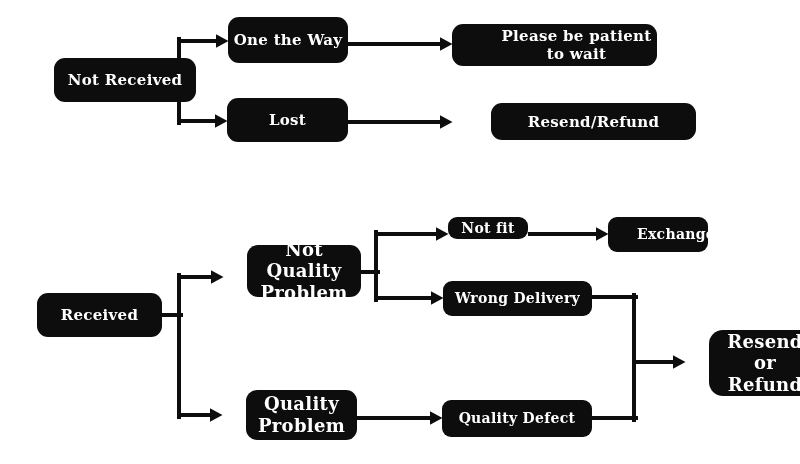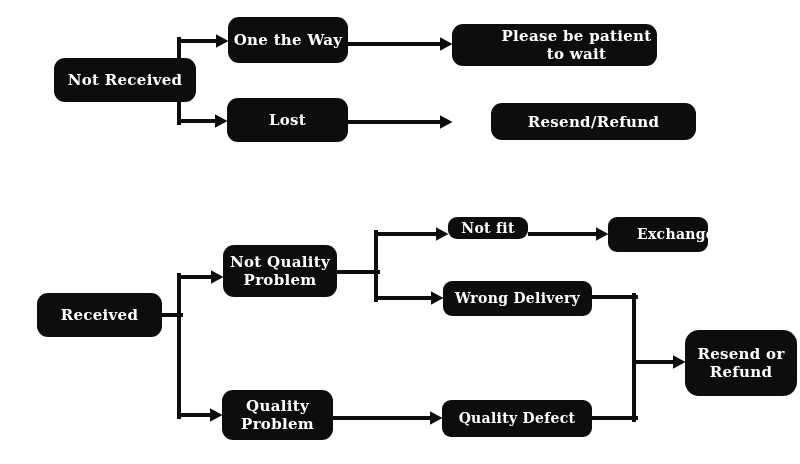--- a/index.html
+++ b/index.html
@@ -33,21 +33,21 @@
     justify-content: center;
     text-align: center;
     font-weight: bold;
     font-size: 15px;
     line-height: 1.2;
     letter-spacing: 0.3px;
     white-space: pre-line;
     padding: 2px 4px;
   }
   .node.small { font-size: 14px; border-radius: 9px; }
-  .node.two-line { font-size: 15px; }
+  .node.two-line { font-size: 18px; margin-left: 24px; }
   
   .n-not-received      { left: 14px;  top: 58px;  width: 142px; height: 44px; margin-left: 40px; }
   .n-one-the-way       { left: 228px; top: 17px;  width: 120px; height: 46px; }
   .n-lost              { left: 227px; top: 98px;  width: 121px; height: 44px; }
   .n-please-wait       { left: 452px; top: 24px;  width: 205px; height: 42px; padding-left: 48px; }
   .n-resend-refund     { left: 452px; top: 103px; width: 205px; height: 37px; margin-left: 39px; }
   .n-received          { left: 13px;  top: 293px; width: 125px; height: 44px; margin-left: 24px; }
   .n-not-quality-problem { left: 223px; top: 245px; width: 114px; height: 52px; }
   .n-quality-problem   { left: 222px; top: 390px; width: 111px; height: 50px; }
   .n-not-fit           { left: 448px; top: 217px; width: 80px;  height: 22px; }

